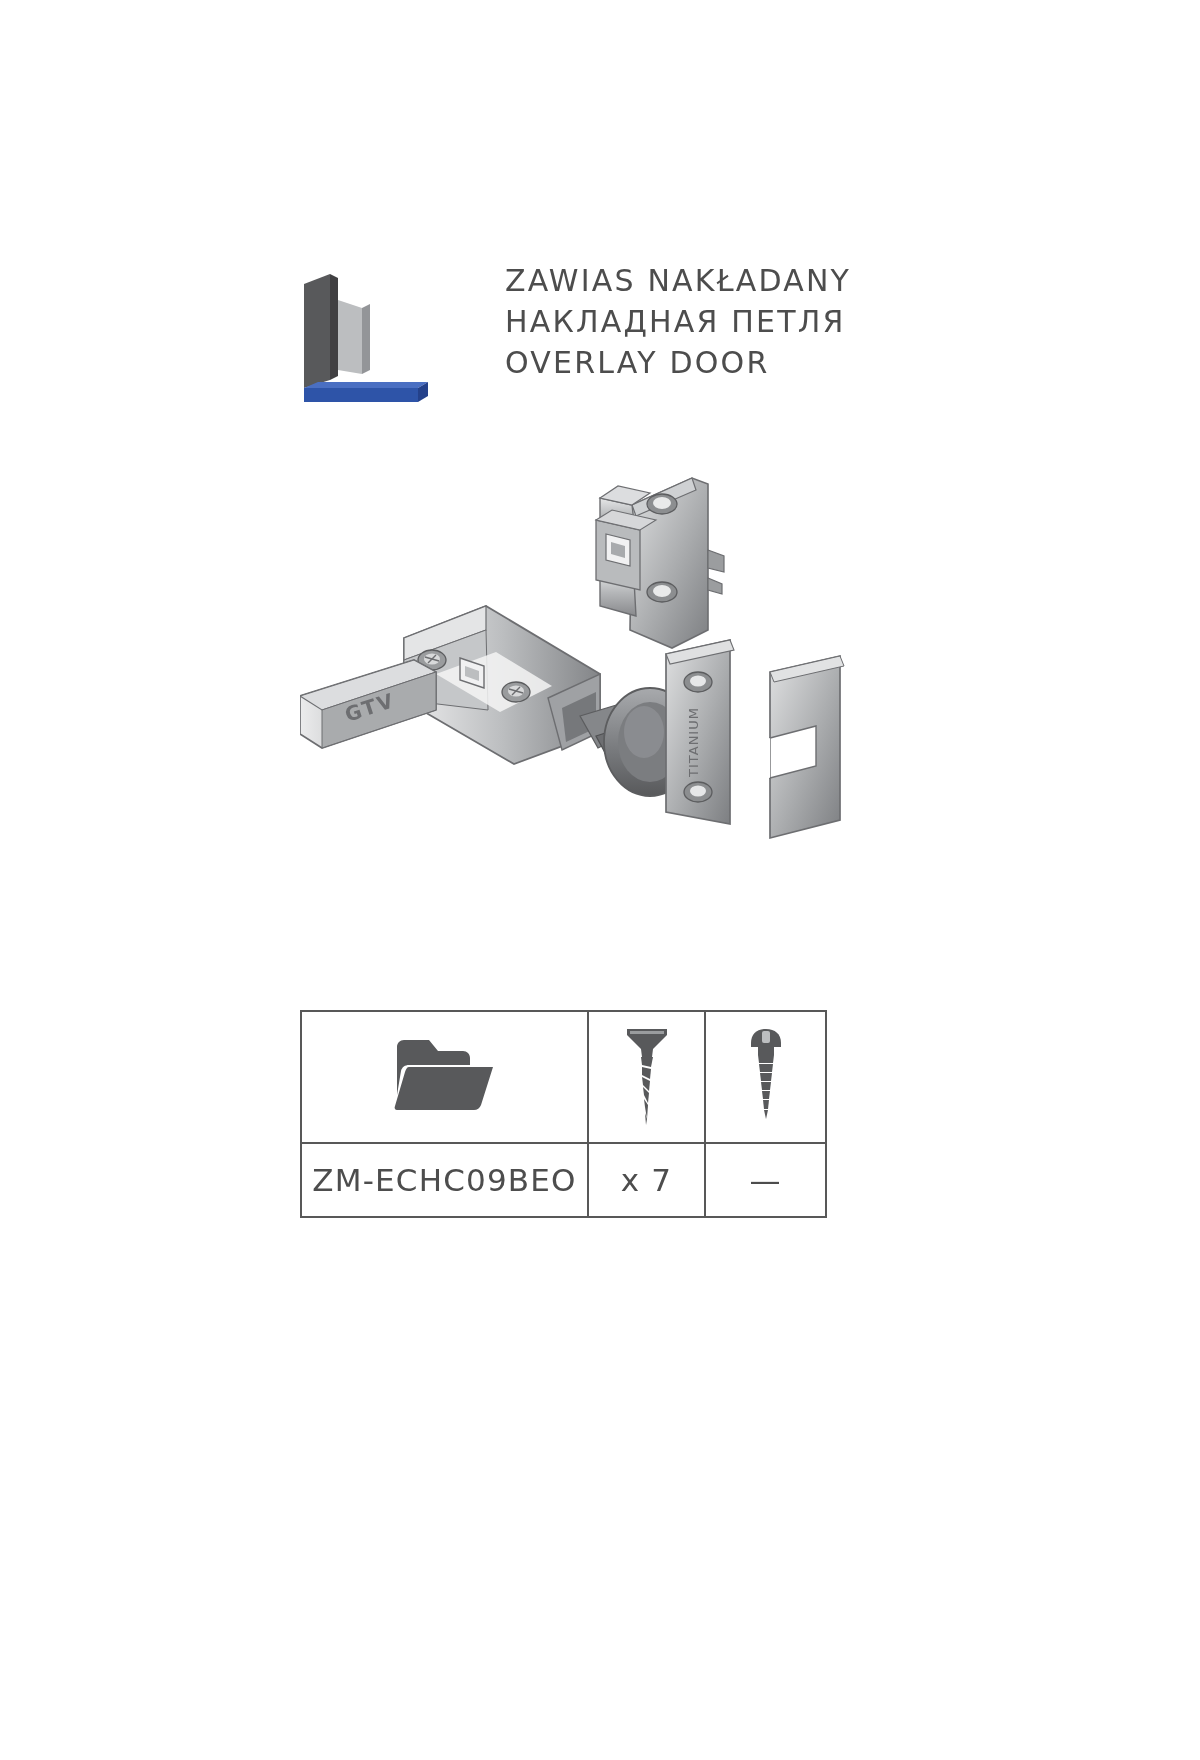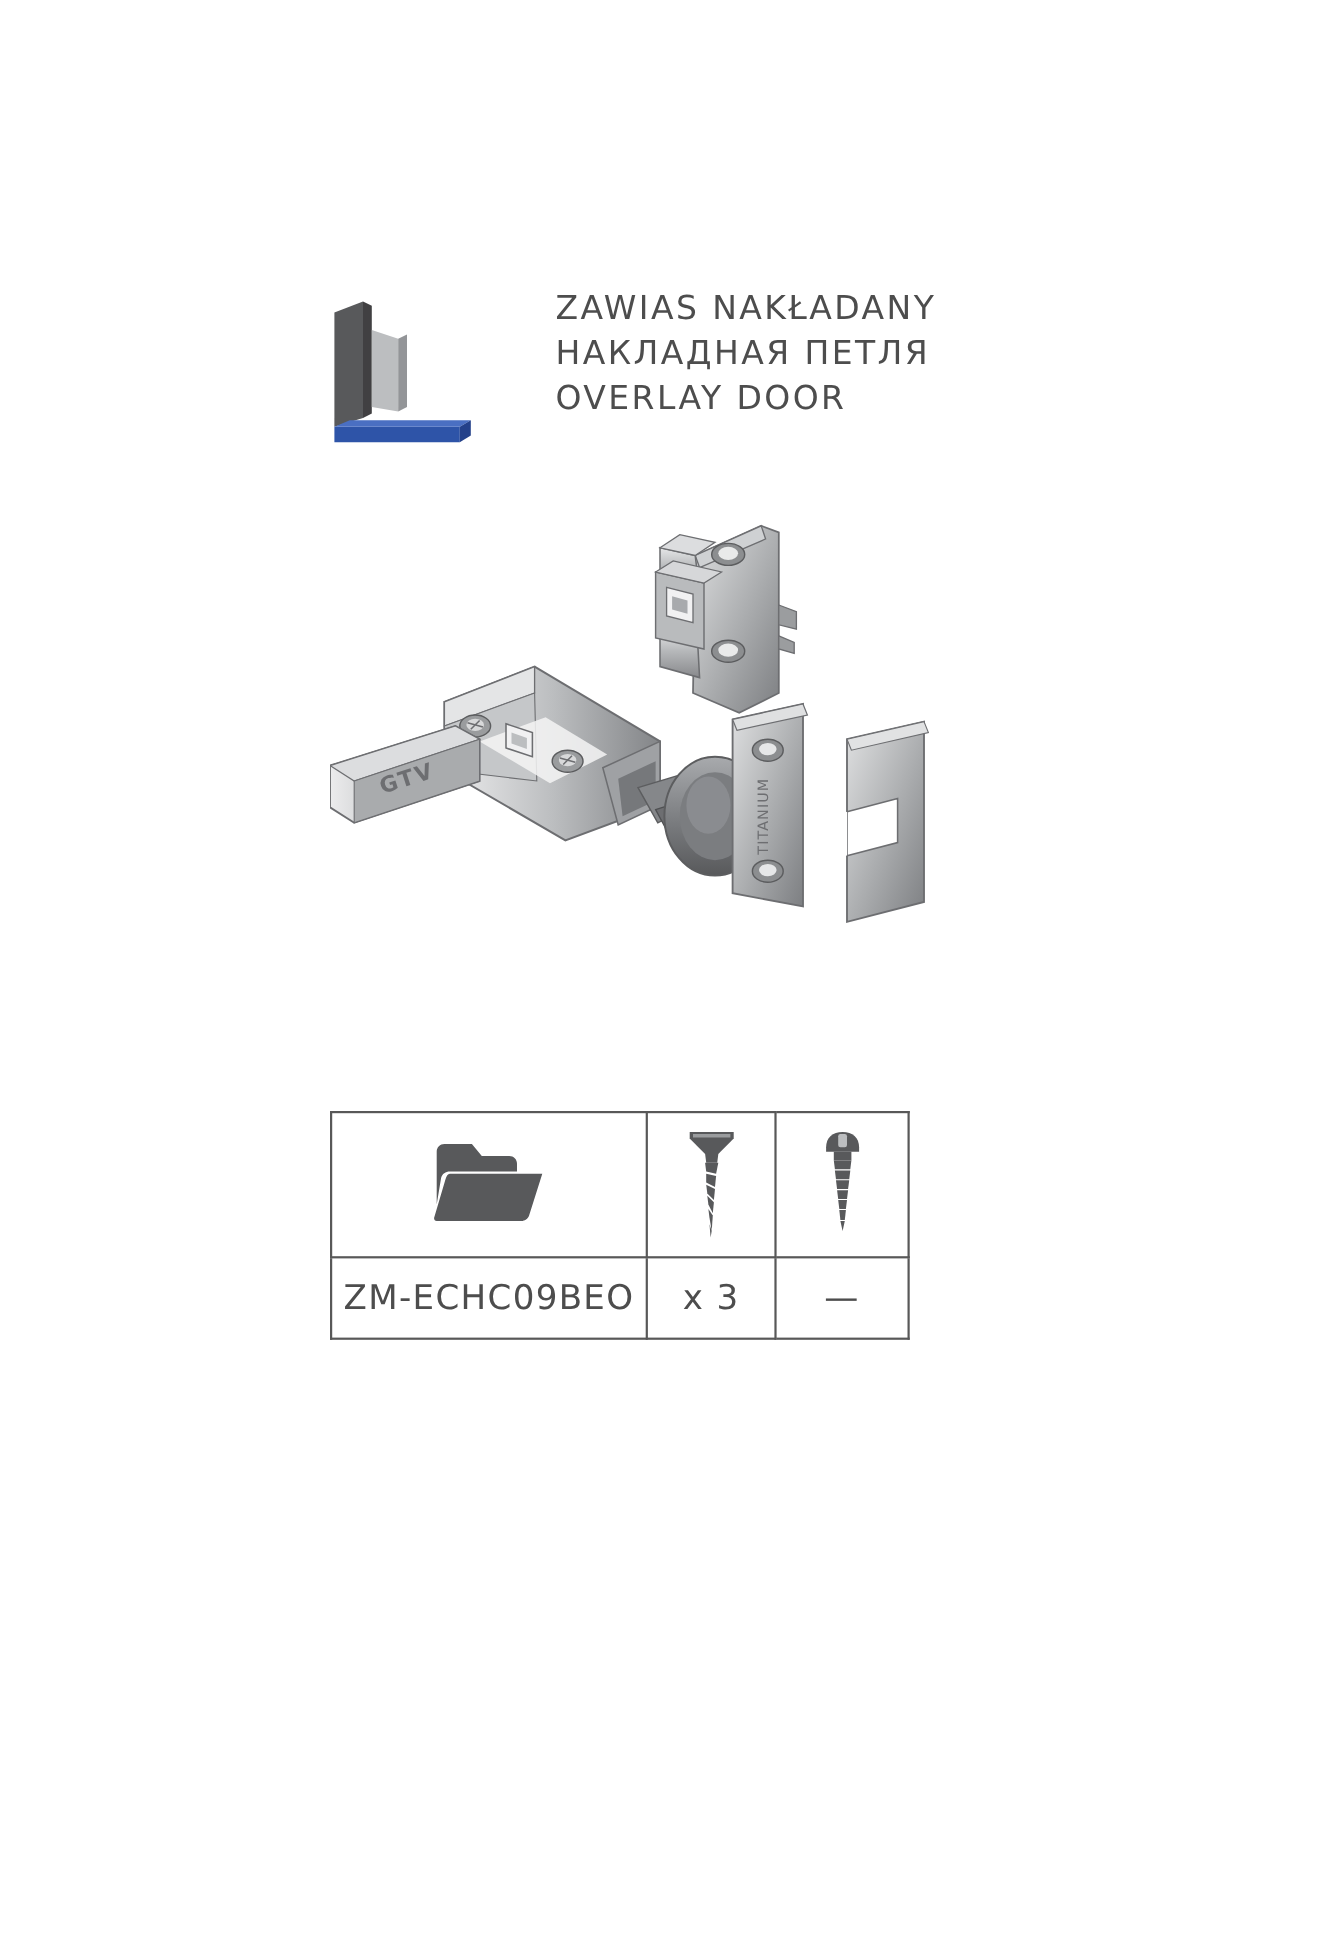--- a/index.html
+++ b/index.html
@@ -274,17 +274,17 @@
               <path d="M19 64 L27 64 L26 72 L20 72 Z" fill="#58595b"></path>
               <path d="M20 73 L26 73 L25 82 L21 82 Z" fill="#58595b"></path>
               <path d="M21 83 L25 83 L23 92 Z" fill="#58595b"></path>
             </svg>
           </span>
         </div>
       </td>
     </tr>
     <tr class="row-values">
       <td class="col-code">ZM-ECHC09BEO</td>
-      <td class="col-screw1">x 3</td>
+      <td class="col-screw1">x 7</td>
       <td class="col-screw2">—</td>
     </tr>
   </tbody>
 </table>
 
 </body></html>

